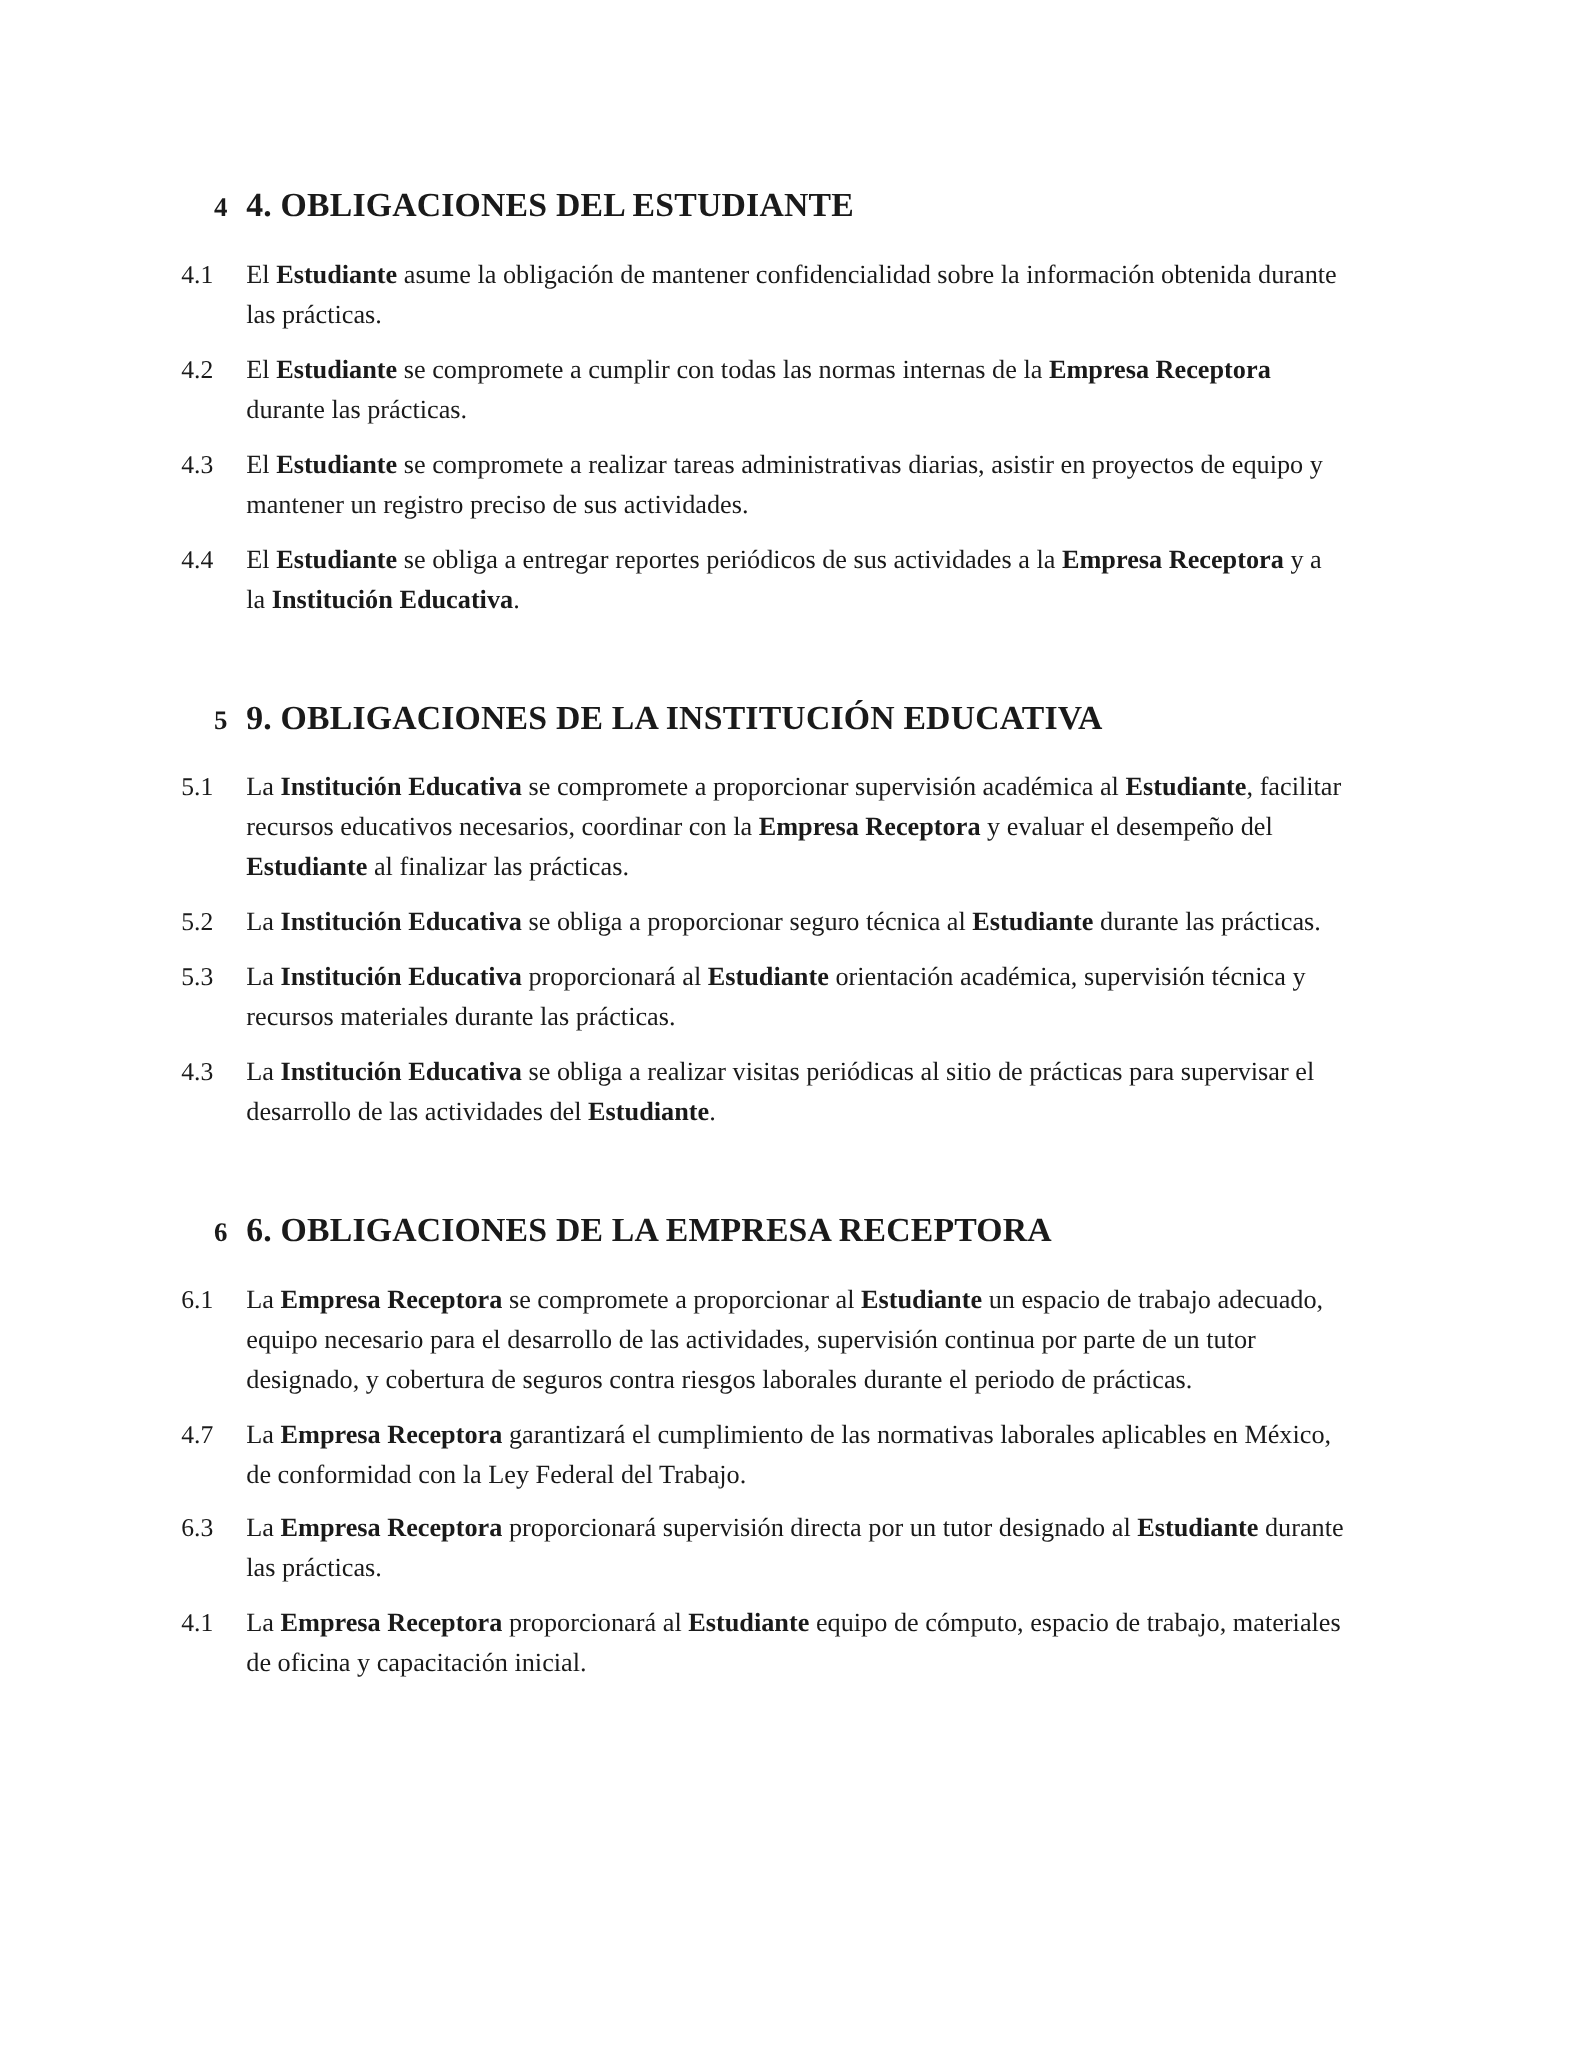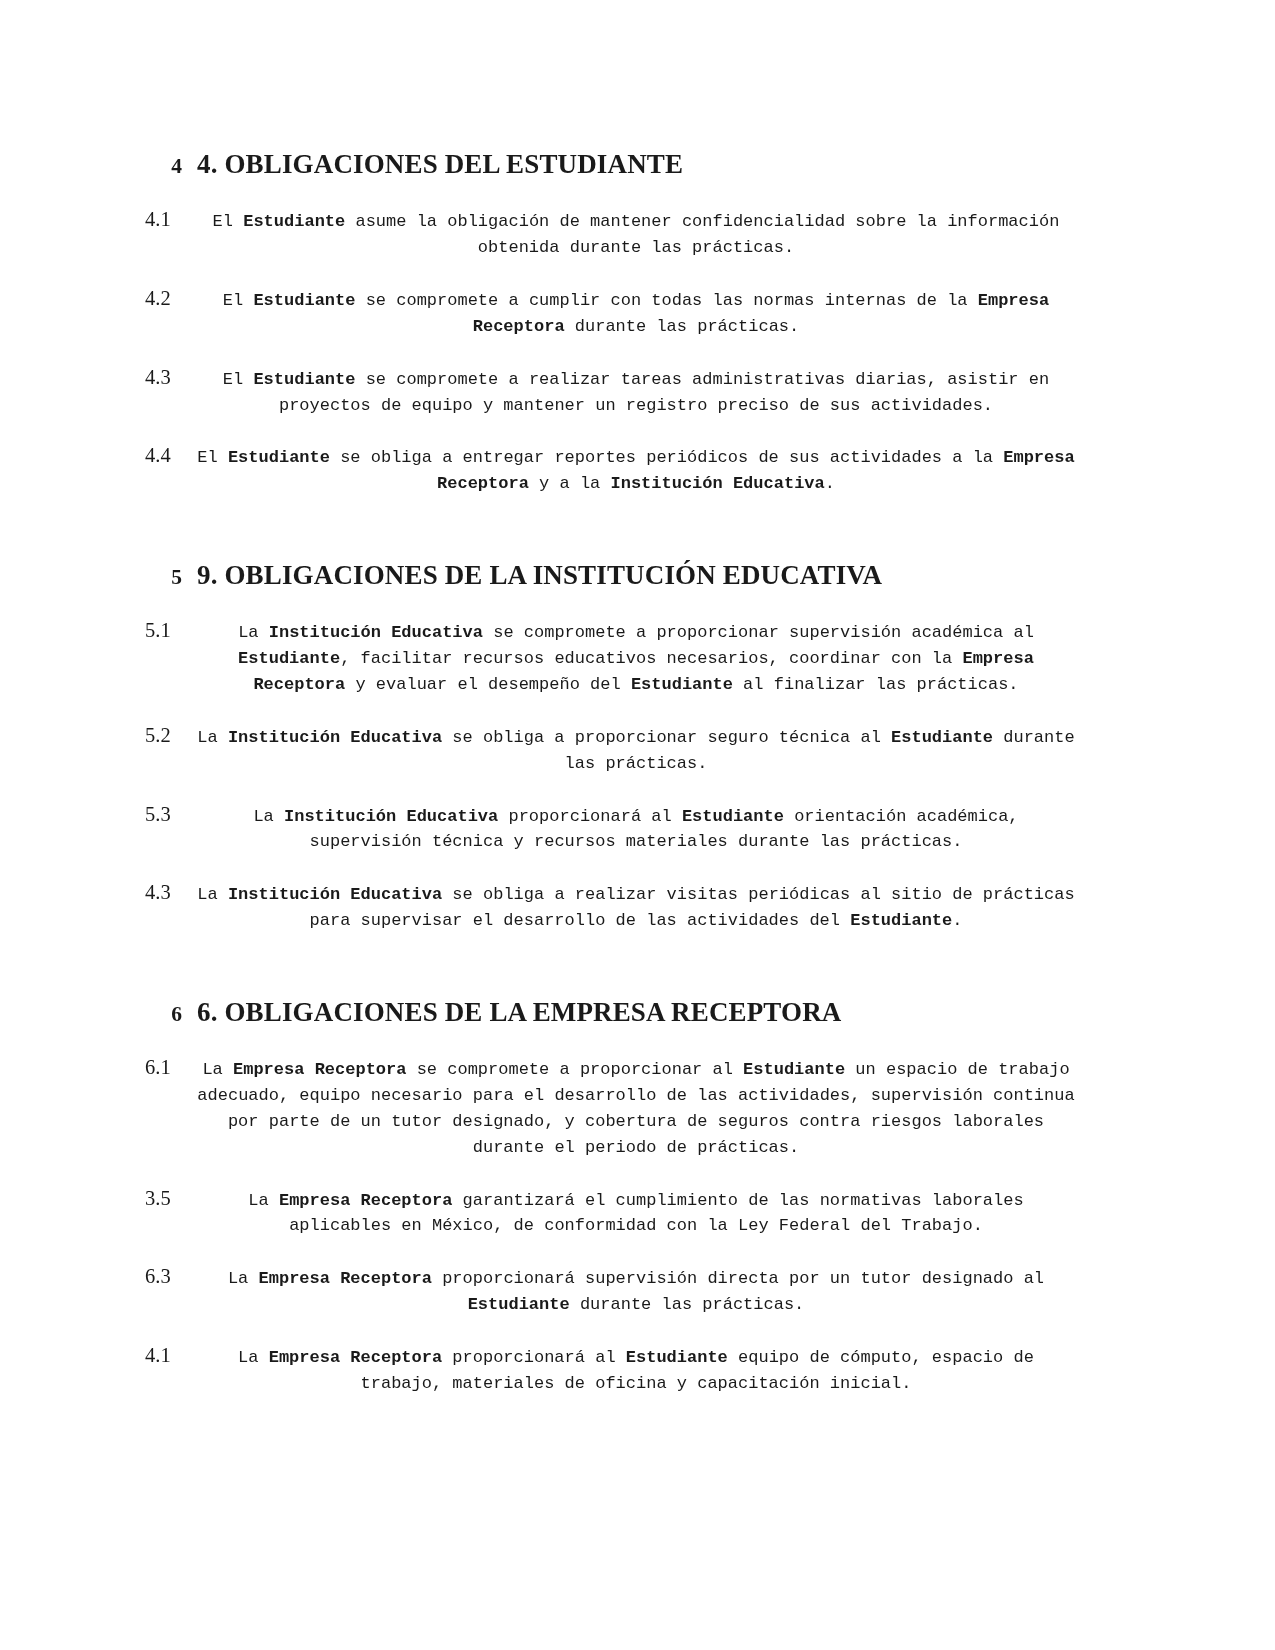--- a/index.html
+++ b/index.html
@@ -52,41 +52,40 @@
     font-size: 27px;
     font-weight: bold;
     letter-spacing: 0.15px;
     line-height: 1.2;
   }
 
   
   .clause {
     display: flex;
     align-items: baseline;
-    margin-top: 22px;
+    margin-top: 12px;
   }
   .clause:first-of-type {
     margin-top: 0;
   }
   .clause-number {
     flex: 0 0 auto;
     width: 52px;
     font-size: 20.5px;
     text-align: left;
     padding-right: 10px;
     box-sizing: border-box;
     line-height: 1.52;
   }
   .clause-text {
     flex: 1 1 auto;
-    font-size: 17px;
+    font-size: 21px;
     line-height: 1.52;
-    text-align: center;
+    text-align: left;
     hyphens: none;
-    font-family: Liberation Mono, monospace;
   }
   .clause-text b {
     font-weight: bold;
   }
 </style>
 </head>
 <body>
 
 <div class="page">
   <div class="doc-body" id="doc-body">
@@ -137,21 +136,21 @@
       <div class="section">
         <div class="section-heading">
           <span class="section-number">6</span>
           <span class="section-title">6. OBLIGACIONES DE LA EMPRESA RECEPTORA</span>
         </div>
         <div class="clause">
           <span class="clause-number">6.1</span>
           <span class="clause-text"><span>La </span><b>Empresa Receptora</b><span> se compromete a proporcionar al </span><b>Estudiante</b><span> un espacio de trabajo adecuado, equipo necesario para el desarrollo de las actividades, supervisión continua por parte de un tutor designado, y cobertura de seguros contra riesgos laborales durante el periodo de prácticas.</span></span>
         </div>
         <div class="clause">
-          <span class="clause-number">3.5</span>
+          <span class="clause-number">4.7</span>
           <span class="clause-text"><span>La </span><b>Empresa Receptora</b><span> garantizará el cumplimiento de las normativas laborales aplicables en México, de conformidad con la Ley Federal del Trabajo.</span></span>
         </div>
         <div class="clause">
           <span class="clause-number">6.3</span>
           <span class="clause-text"><span>La </span><b>Empresa Receptora</b><span> proporcionará supervisión directa por un tutor designado al </span><b>Estudiante</b><span> durante las prácticas.</span></span>
         </div>
         <div class="clause">
           <span class="clause-number">4.1</span>
           <span class="clause-text"><span>La </span><b>Empresa Receptora</b><span> proporcionará al </span><b>Estudiante</b><span> equipo de cómputo, espacio de trabajo, materiales de oficina y capacitación inicial.</span></span>
         </div>

